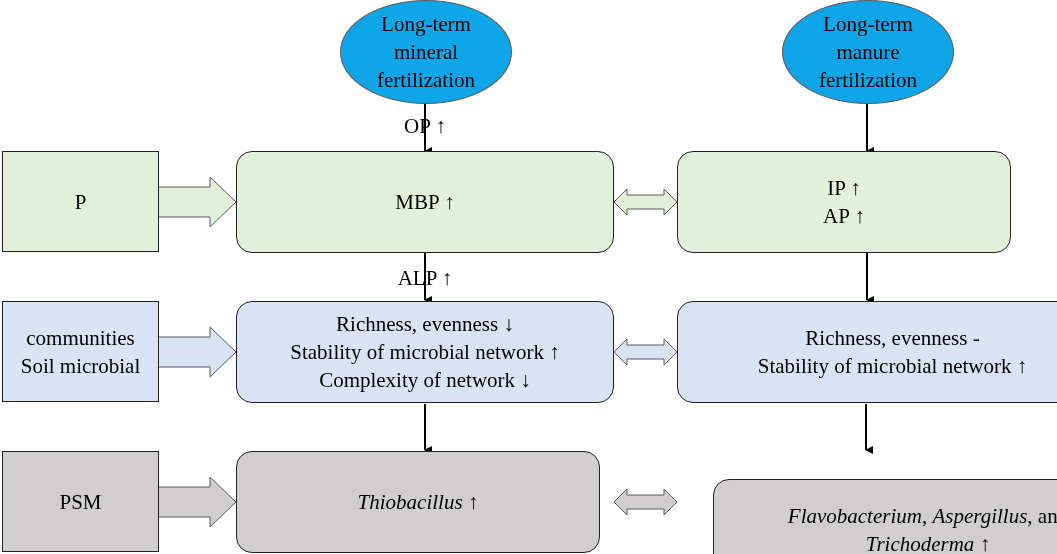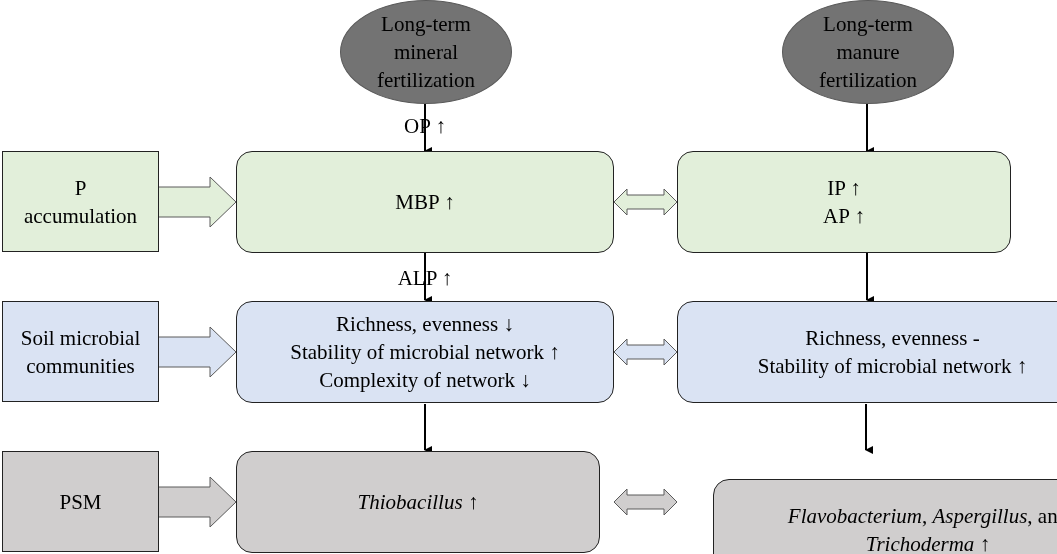--- a/index.html
+++ b/index.html
@@ -1,19 +1,19 @@
 <!DOCTYPE html>
 <html><head>
 <meta charset="utf-8">
 <style>
   html, body { margin: 0; padding: 0; background: #ffffff; }
   body { width: 1057px; height: 554px; position: relative; overflow: hidden;
          font-family: "Liberation Serif", serif; color: #000; }
   .ellipse { position: absolute; width: 172px; height: 104px; border: 1px solid #5a5a5a;
-             border-radius: 50%; background: #737373; box-sizing: border-box;
+             border-radius: 50%; background: #0ea5e9; box-sizing: border-box;
              display: flex; align-items: center; justify-content: center; text-align: center;
              font-size: 21px; line-height: 28px; }
   .ellipse .txt { display: block; }
   .side { position: absolute; left: 2px; width: 157px; height: 101px; box-sizing: border-box;
           border: 1px solid #222; display: flex; align-items: center; justify-content: center;
           text-align: center; font-size: 21px; line-height: 28px; }
   .box { position: absolute; height: 102px; box-sizing: border-box; border: 1px solid #222;
          border-radius: 16px; display: flex; flex-direction: column; align-items: center;
          justify-content: center; text-align: center; font-size: 21px; line-height: 28px; }
   .green { background: #e2efda; }
@@ -61,37 +61,36 @@
   <div>
     <span class="txt">Long-term</span>
     <span class="txt">manure</span>
     <span class="txt">fertilization</span>
   </div>
 </div>
 
 <div class="side green" style="top:151px;">
   <div>
     <span class="line">P</span>
-    <span class="line">accumulation</span>
   </div>
 </div>
 <div class="box green" style="left:236px; top:151px; width:378px;gap:48px;">
   <span class="line">OP ↑</span>
   <span class="line">MBP ↑</span>
   <span class="line">ALP ↑</span>
 </div>
 <div class="box green" style="left:677px; top:151px; width:334px;">
   <span class="line">IP ↑</span>
   <span class="line">AP ↑</span>
 </div>
 
 <div class="side blue" style="top:301px;">
   <div>
+    <span class="line">communities</span>
     <span class="line">Soil microbial</span>
-    <span class="line">communities</span>
   </div>
 </div>
 <div class="box blue" style="left:236px; top:301px; width:378px;">
   <span class="line">Richness, evenness ↓</span>
   <span class="line">Stability of microbial network ↑</span>
   <span class="line">Complexity of network ↓</span>
 </div>
 <div class="box blue" style="left:677px; top:301px; width:431px;">
   <span class="line">Richness, evenness -</span>
   <span class="line">Stability of microbial network ↑</span>

